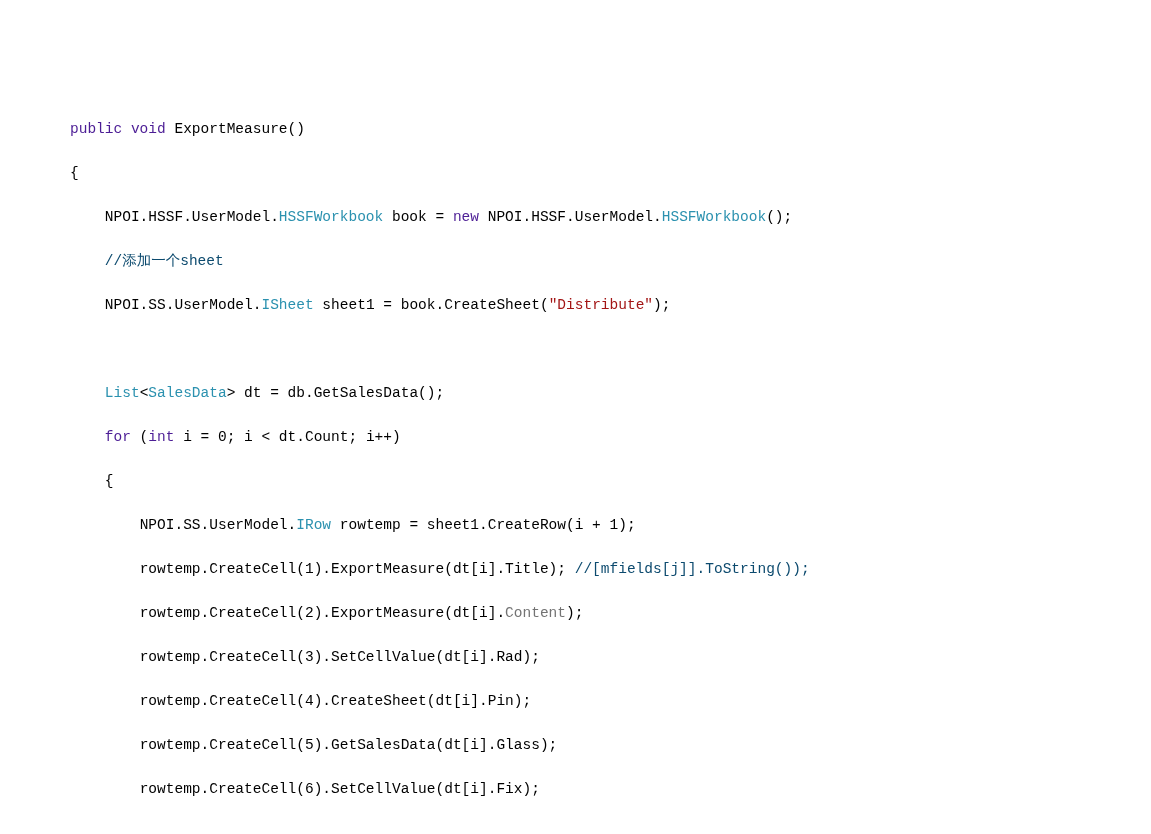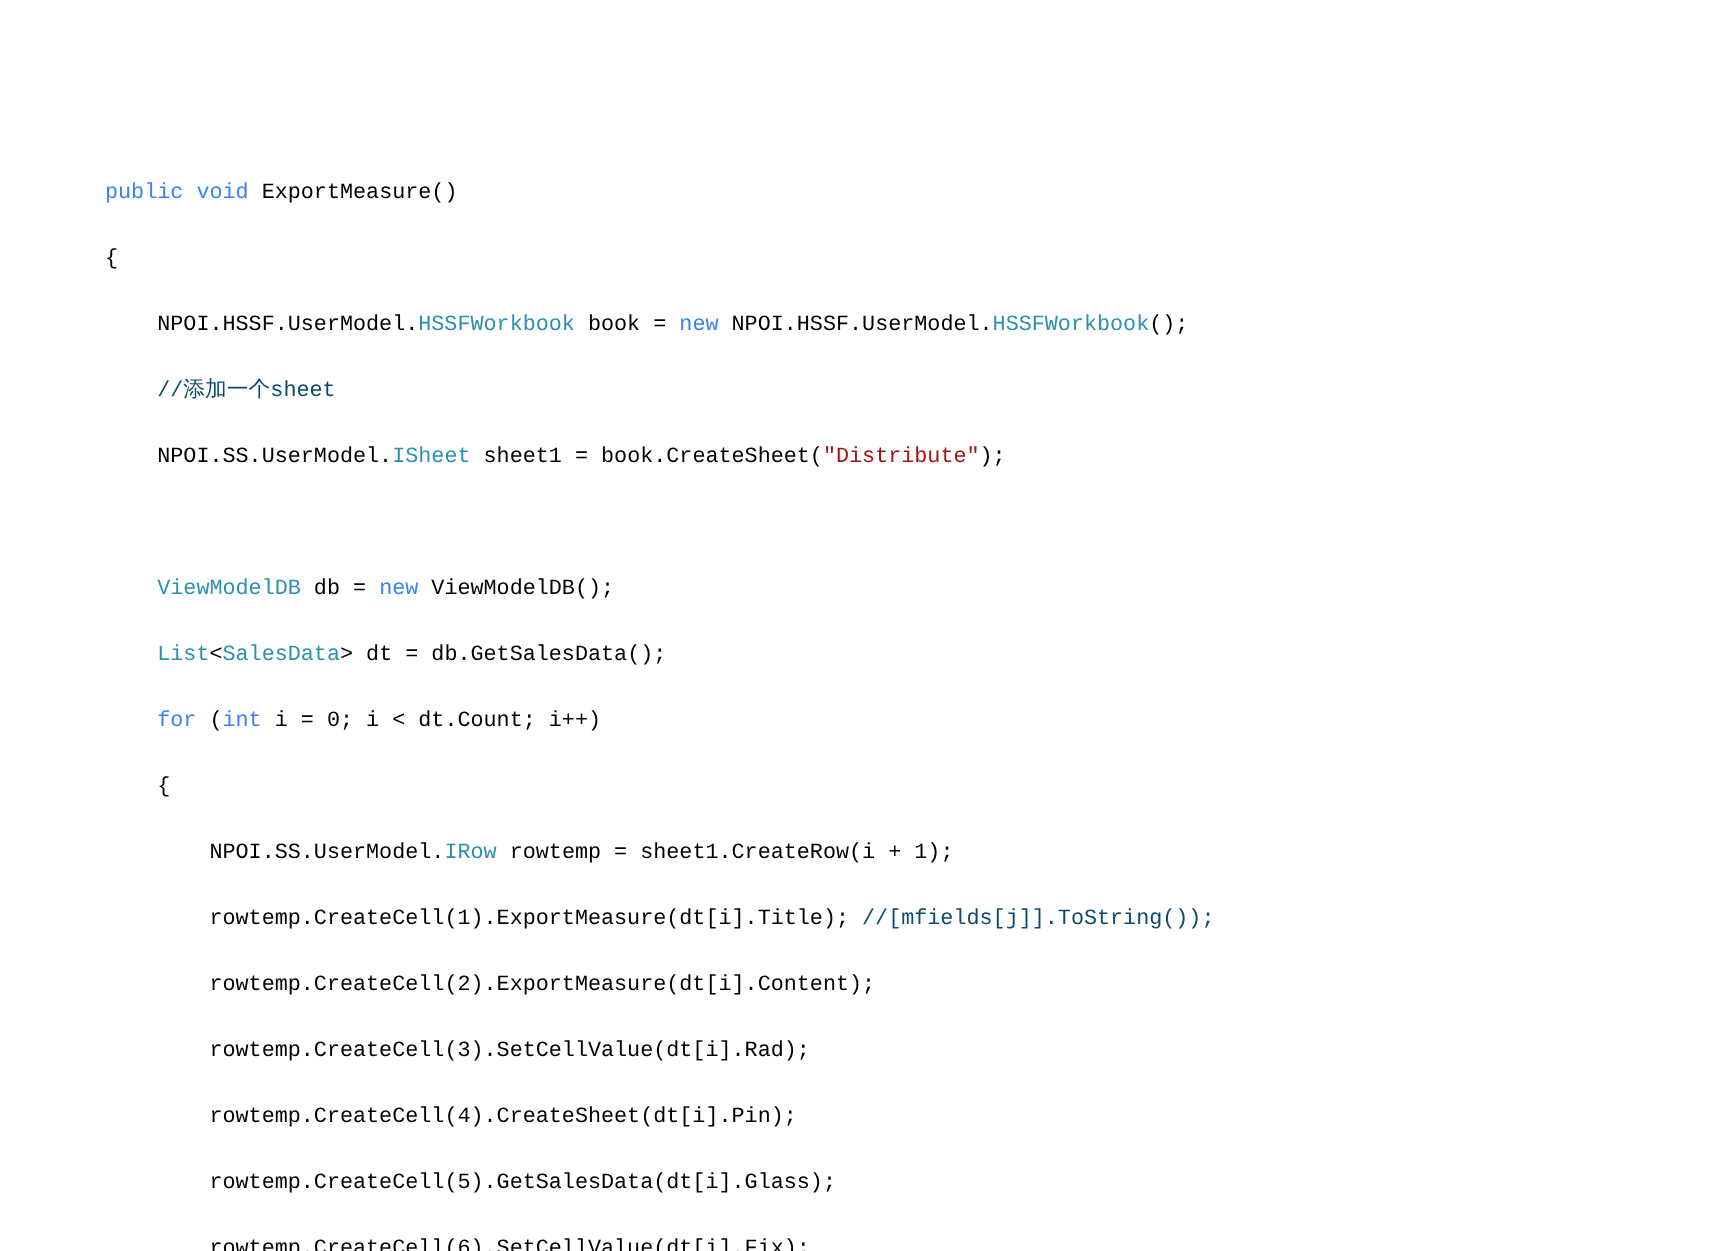--- a/index.html
+++ b/index.html
@@ -12,38 +12,37 @@
       font-family: Consolas, 'Courier New', monospace;
       font-size: 14.5px;
       line-height: 22px;
       padding: 30px 0 30px 70px;
       white-space: pre;
       color: #000000;
     }
     .line {
       display: block;
     }
-    .kw-blue { color: #3b82f6; }
+    .kw-blue { color: #4c1d95; }
     .str { color: #a31515; }
     .comment { color: #0c4a6e; }
     .type { color: #2b91af; }
-    .method { color: #000000; }
+    .method { color: #737373; }
   </style>
 </head>
 <body>
 
 
 
 <div><span class="line"><span class="kw-blue">public</span> <span class="kw-blue">void</span> <span>ExportMeasure</span><span>()</span></span>
 <span class="line"><span>{</span></span>
 <span class="line">    <span>NPOI.HSSF.UserModel.</span><span class="type">HSSFWorkbook</span><span> book = </span><span class="kw-blue">new</span><span> NPOI.HSSF.UserModel.</span><span class="type">HSSFWorkbook</span><span>();</span></span>
 <span class="line">    <span class="comment">//添加一个sheet</span></span>
 <span class="line">    <span>NPOI.SS.UserModel.</span><span class="type">ISheet</span><span> sheet1 = book.CreateSheet(</span><span class="str">"Distribute"</span><span>);</span></span>
 <span class="line"> </span>
-<span class="line">    <span class="type">ViewModelDB</span><span> db = </span><span class="kw-blue">new</span><span> ViewModelDB</span><span>();</span></span>
 <span class="line">    <span class="type">List</span><span>&lt;</span><span class="type">SalesData</span><span>&gt;</span><span> dt = db.GetSalesData();</span></span>
 <span class="line">    <span class="kw-blue">for</span><span> (</span><span class="kw-blue">int</span><span> i = </span><span>0</span><span>; i &lt; dt.Count; i++)</span></span>
 <span class="line">    <span>{</span></span>
 <span class="line">        <span>NPOI.SS.UserModel.</span><span class="type">IRow</span><span> rowtemp = sheet1.CreateRow(i + </span><span>1</span><span>);</span></span>
 <span class="line">        <span>rowtemp.CreateCell(</span><span>1</span><span>).ExportMeasure(dt[i].Title); </span><span class="comment">//[mfields[j]].ToString());</span></span>
 <span class="line">        <span>rowtemp.CreateCell(</span><span>2</span><span>).ExportMeasure(dt[i].</span><span class="method">Content</span><span>);</span></span>
 <span class="line">        <span>rowtemp.CreateCell(</span><span>3</span><span>).SetCellValue(dt[i].Rad);</span></span>
 <span class="line">        <span>rowtemp.CreateCell(</span><span>4</span><span>).CreateSheet(dt[i].Pin);</span></span>
 <span class="line">        <span>rowtemp.CreateCell(</span><span>5</span><span>).GetSalesData(dt[i].Glass);</span></span>
 <span class="line">        <span>rowtemp.CreateCell(</span><span>6</span><span>).SetCellValue(dt[i].Fix);</span></span>

